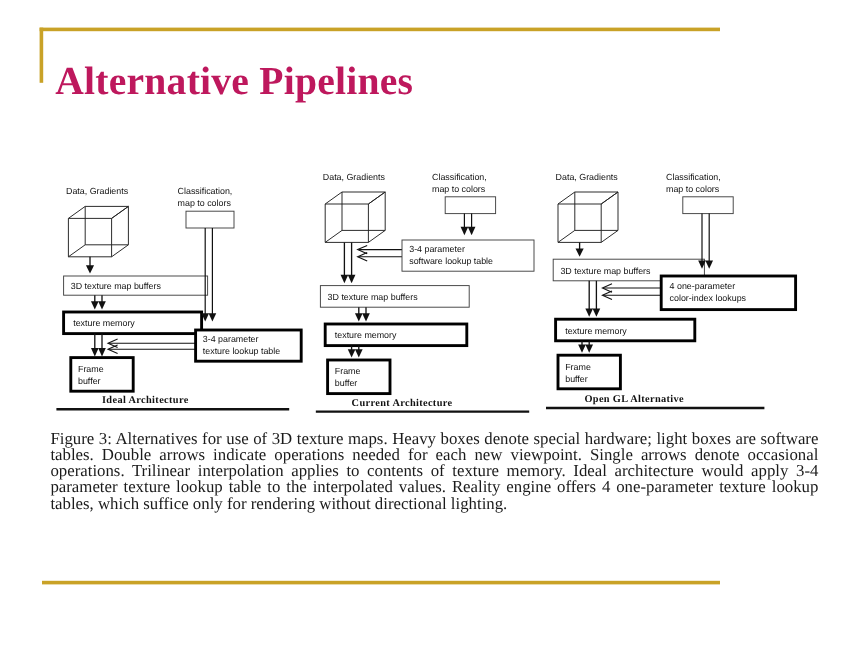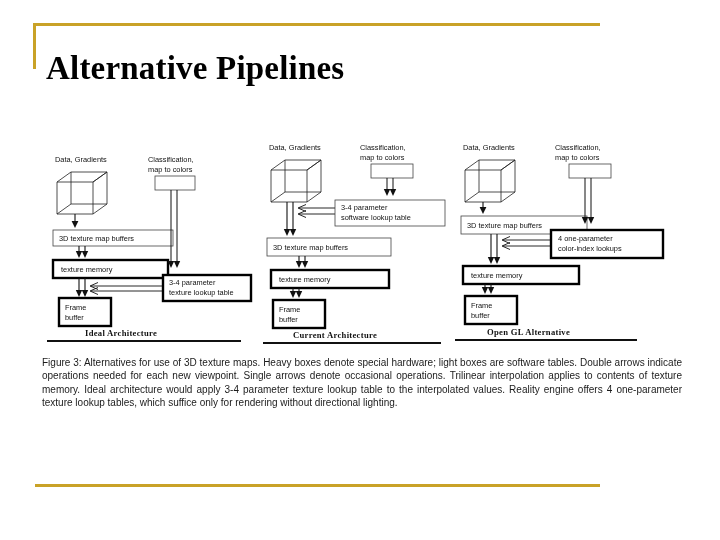--- a/index.html
+++ b/index.html
@@ -38,21 +38,21 @@
     height: 46px;
     background: #C9A227;
   }
   #slide-title {
     position: absolute;
     left: 46px;
     top: 26px;
     font-family: "Liberation Serif", serif;
     font-size: 33px;
     line-height: 40px;
-    color: #000000;
+    color: #be185d;
     letter-spacing: 0.2px;
     white-space: nowrap;
   }
   #footer-rule {
     position: absolute;
     left: 35px;
     top: 484px;
     width: 565px;
     height: 3px;
     background: #C9A227;
@@ -87,22 +87,22 @@
   #panel-opengl  { left: 420px; }
 
   .panel svg { display: block; }
 
   
   #caption {
     position: absolute;
     left: 7px;
     top: 216px;
     width: 640px;
-    font-family: Liberation Sans, sans-serif;
-    font-size: 10px;
+    font-family: Liberation Serif, serif;
+    font-size: 14px;
     line-height: 13.4px;
     color: #1b1b1b;
     text-align: justify;
     text-justify: inter-word;
   }
 
   
   .dg-text {
     font-family: "Liberation Sans", sans-serif;
     font-size: 7.4px;

